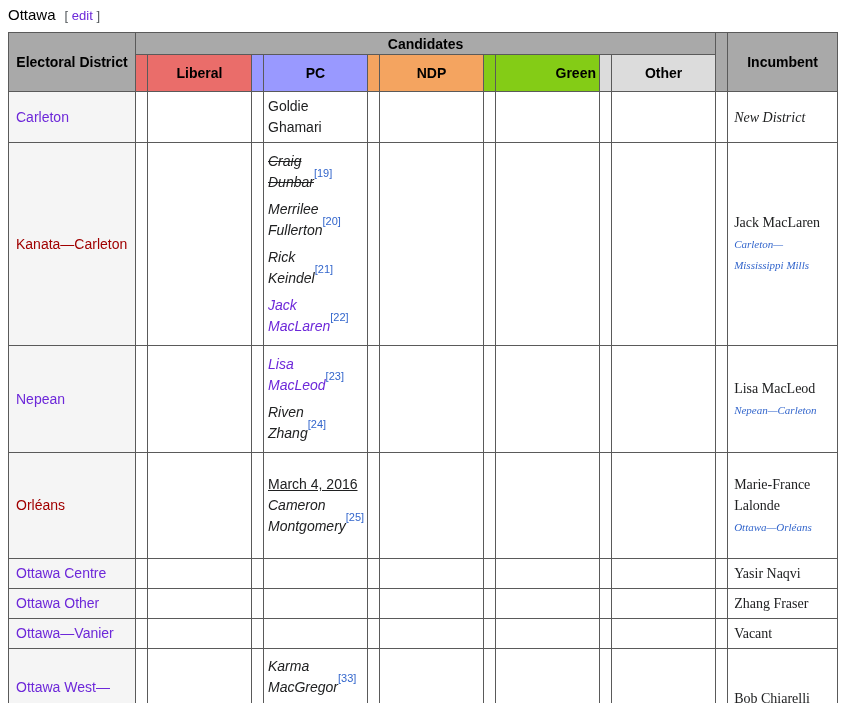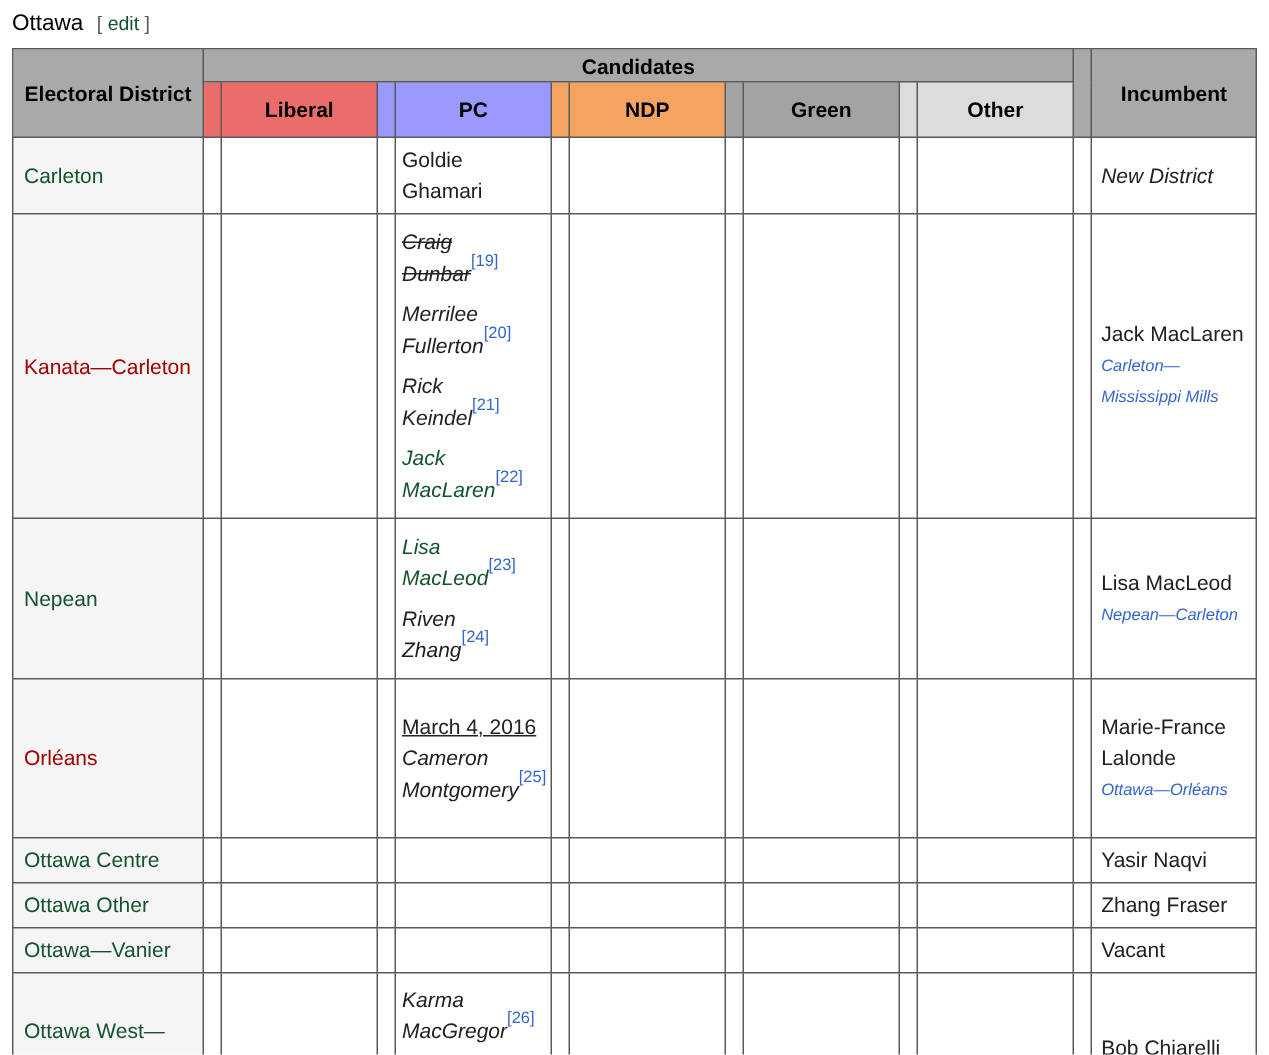--- a/index.html
+++ b/index.html
@@ -10,48 +10,48 @@
     font-size: 14px; color: #202122;
   }
   .page { padding: 4px 8px 0 8px; }
 
   
   .heading { margin: 2px 0 7px 0; line-height: 18px; }
   .title { font-weight: normal; font-size: 15px; color: #000; }
   .editsection { font-size: 13px; margin-left: 9px; }
   .bracket { color: #54595d; }
   a.link { text-decoration: none; cursor: pointer; }
-  .blue { color: #14532d; }
+  .blue { color: #6d28d9; }
   .darkred { color: #A00000; }
 
   
   table { border-collapse: collapse; table-layout: fixed; width: 829px; }
   th, td { border: 1px solid #5a5a5a; vertical-align: middle; }
   th { background: #A9A9A9; font-weight: bold; text-align: center; padding: 2px 3px; color: #000; }
   col.c-district  { width: 127px; }
   col.c-bar       { width: 12px; }
   col.c-party     { width: 104px; }
   col.c-incumbent { width: 110px; }
 
   tr.hr1 { height: 22px; }
   tr.hr2 { height: 37px; }
   .h-lib   { background: #EA6D6A; }
   .h-pc    { background: #9999FF; }
   .h-ndp   { background: #F4A460; }
-  .h-green { background: #a3a3a3; }
+  .h-green { background: #84cc16; text-align: right; }
   .h-other { background: #DCDCDC; }
   th.pbar { padding: 0; }
 
   
   td.district { background: #F5F5F5; text-align: left; padding: 3px 4px 3px 7px; line-height: 1.6; }
   td.bar  { background: #fff; padding: 0; }
   td.cand { background: #fff; text-align: left; padding: 2px 4px; line-height: 1.5; }
   td.cand p { margin: 6px 0; }
   td.cand p.tight { margin: 2px 0; }
-  td.inc  { background: #fff; text-align: left; padding: 3px 6px; line-height: 1.5; }
+  td.inc  { background: #fff; text-align: left; padding: 3px 6px; line-height: 1.5; font-family: Liberation Serif, serif; }
   .bar-pc  { background: #9999FF; }
   .bar-lib { background: #EA6D6A; }
   .hl { background: #FFFF00; }
 
   tr.r-carleton { height: 36px; }
   tr.r-kanata   { height: 165px; }
   tr.r-nepean   { height: 92px; }
   tr.r-orleans  { height: 106px; }
   tr.r-short    { height: 30px; }
   tr.r-west     { height: 99px; }
@@ -258,21 +258,21 @@
             <span class="inc-name">Vacant</span>
           </td>
       </tr>
 
       <tr class="r-west">
         <td class="district"><a class="link blue">Ottawa West—Nepean</a></td>
         <td class="bar"></td>
         <td class="cand"></td>
         <td class="bar hl"></td>
         <td class="cand hl">
-          <p class="tight"><span class="italic">Karma MacGregor</span><sup class="ref">[26]</sup><br><span class="italic">Jeremy Roberts</span><sup class="ref">[27]</sup></p>
+          <p class="tight"><span class="italic">Karma MacGregor</span><sup class="ref">[33]</sup><br><span class="italic">Jeremy Roberts</span><sup class="ref">[27]</sup></p>
         </td>
         <td class="bar"></td>
         <td class="cand"></td>
         <td class="bar"></td>
         <td class="cand"></td>
         <td class="bar"></td>
         <td class="cand"></td>
         <td class="bar bar-lib"></td>
         <td class="inc">
             <span class="inc-name">Bob Chiarelli</span>

